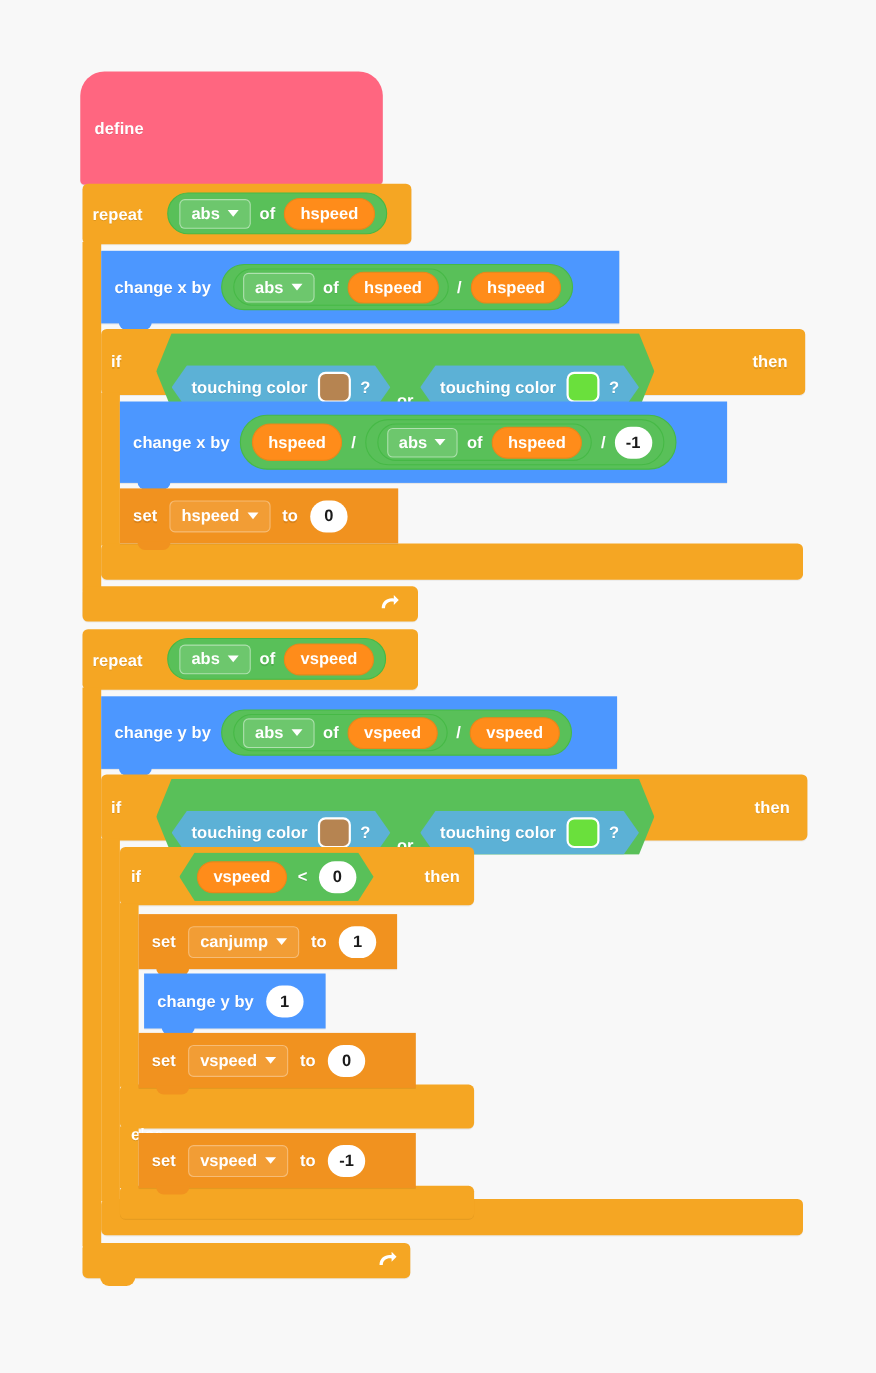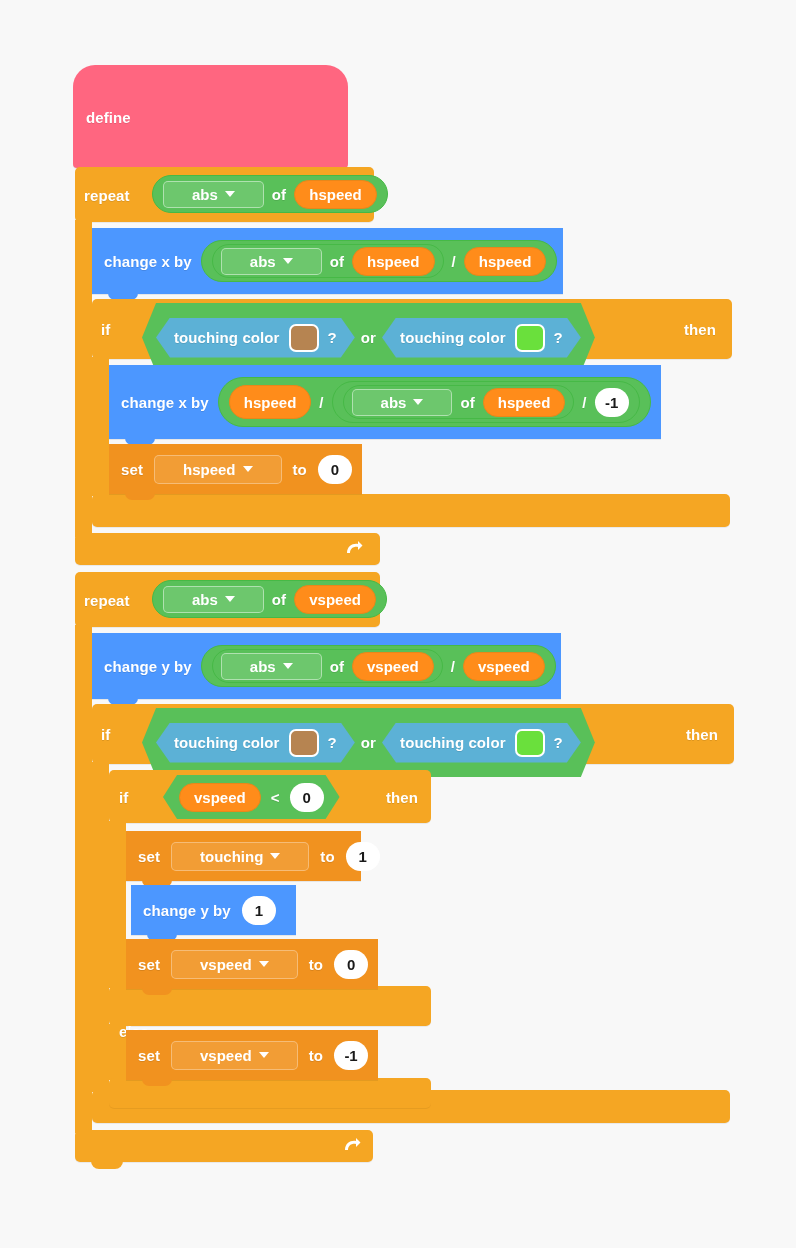--- a/index.html
+++ b/index.html
@@ -113,21 +113,21 @@
     padding: 0 10px;
     gap: 8px;
   }
   .op.small { height: 34px; }
   .dropdown {
     display: inline-flex; align-items: center; gap: 7px;
     background: rgba(255,255,255,.10);
     border: 1px solid rgba(255,255,255,.32);
     border-radius: 5px;
     height: 27px;
-    padding: 0 28px;
+    padding: 0 10px;
     color: #fff; font-size: 15px; font-weight: bold;
   }
   .dropdown.light {
     background: rgba(255,255,255,.12);
     border: 1px solid rgba(255,255,255,.45);
   }
   .caret {
     width: 0; height: 0;
     border-left: 5.5px solid transparent;
     border-right: 5.5px solid transparent;
@@ -135,21 +135,21 @@
   }
 
   
   .bool {
     display: inline-flex; align-items: center;
     height: 40px;
     padding: 0 18px;
     gap: 9px;
     clip-path: polygon(14px 0, calc(100% - 14px) 0, 100% 50%, calc(100% - 14px) 100%, 14px 100%, 0 50%);
   }
-  .bool.orop { background: #59c059; height: 69px; padding: 0 14px; gap: 6px; }
+  .bool.orop { background: #59c059; height: 69px; padding: 0 14px; gap: 6px; align-items: flex-end; }
   .bool.sense { background: #5cb1d6; height: 40px; }
   .swatch {
     width: 30px; height: 28px;
     border-radius: 7px;
     border: 2px solid #ffffff;
     display: inline-block;
   }
 
   
   .looparrow {
@@ -318,21 +318,21 @@
     <span class="oval">vspeed</span>
     <span class="lbl">&lt;</span>
     <span class="numin">0</span>
   </div>
   <span class="lbl" style="position:absolute; left:386px; top:790px;">then</span>
   <span class="lbl" style="position:absolute; left:119px; top:1024px;">else</span>
 
   <div class="stack data" style="left:126px; top:831px; width:235px; height:50px; gap:11px;">
     <span class="lbl">set</span>
     <span class="dropdown" style="height:29px;">
-      <span>touching</span>
+      <span>canjump</span>
       <span class="caret"></span>
     </span>
     <span class="lbl">to</span>
     <span class="numin">1</span>
     <span class="bump"></span>
   </div>
 
   <div class="stack motion" style="left:131px; top:885px; width:165px; height:50px; gap:11px;">
     <span class="lbl">change y by</span>
     <span class="numin">1</span>

